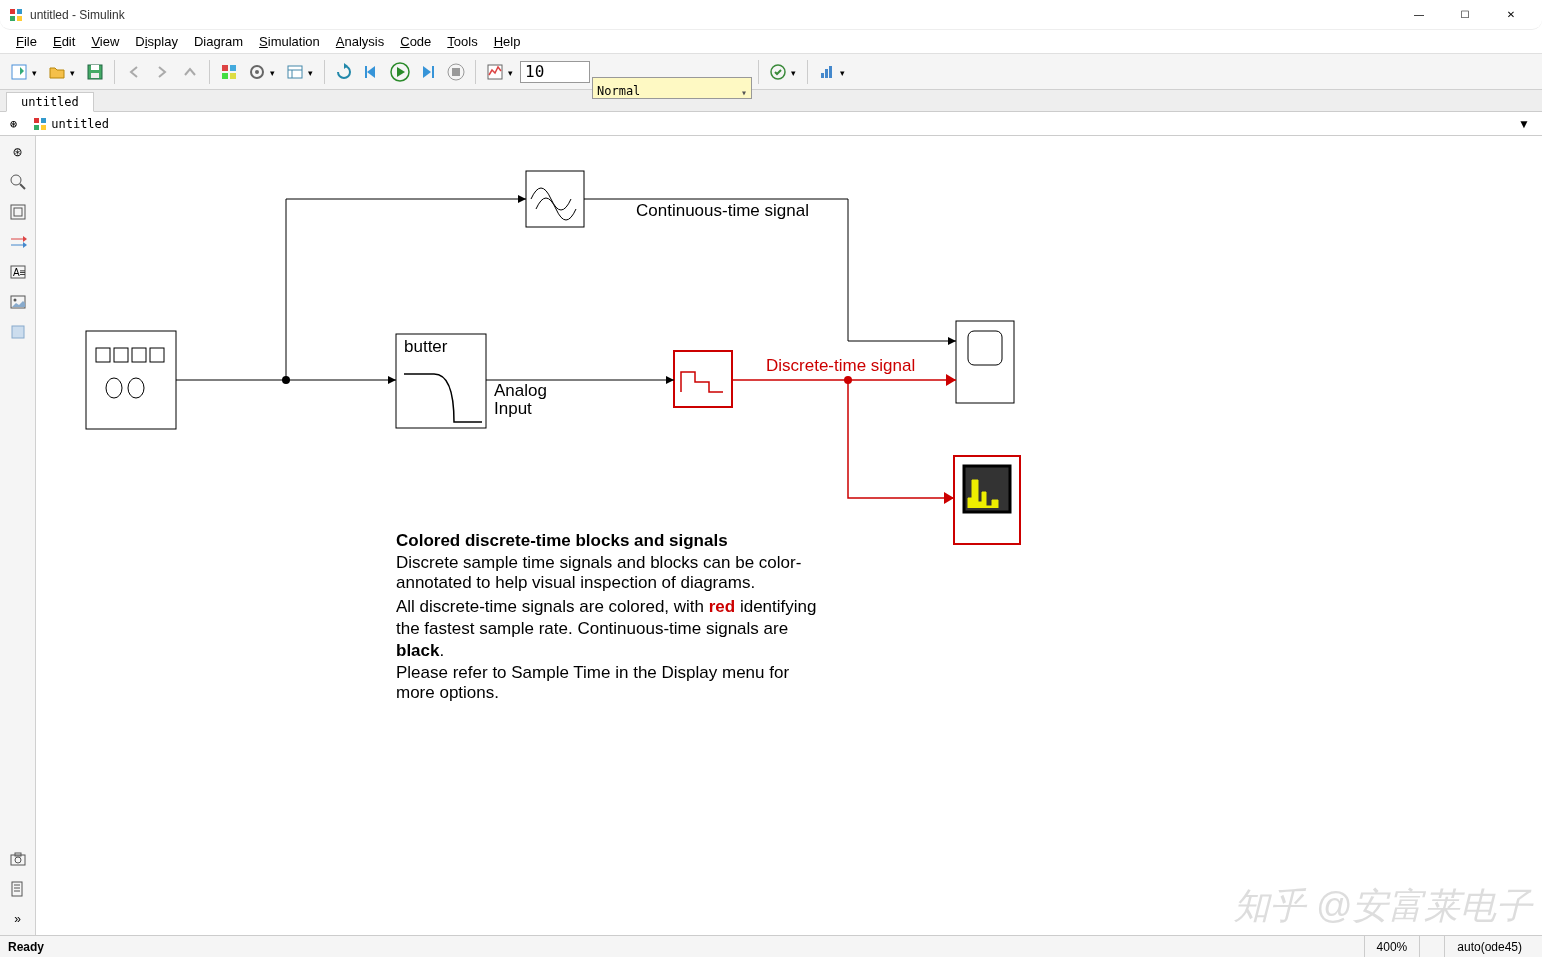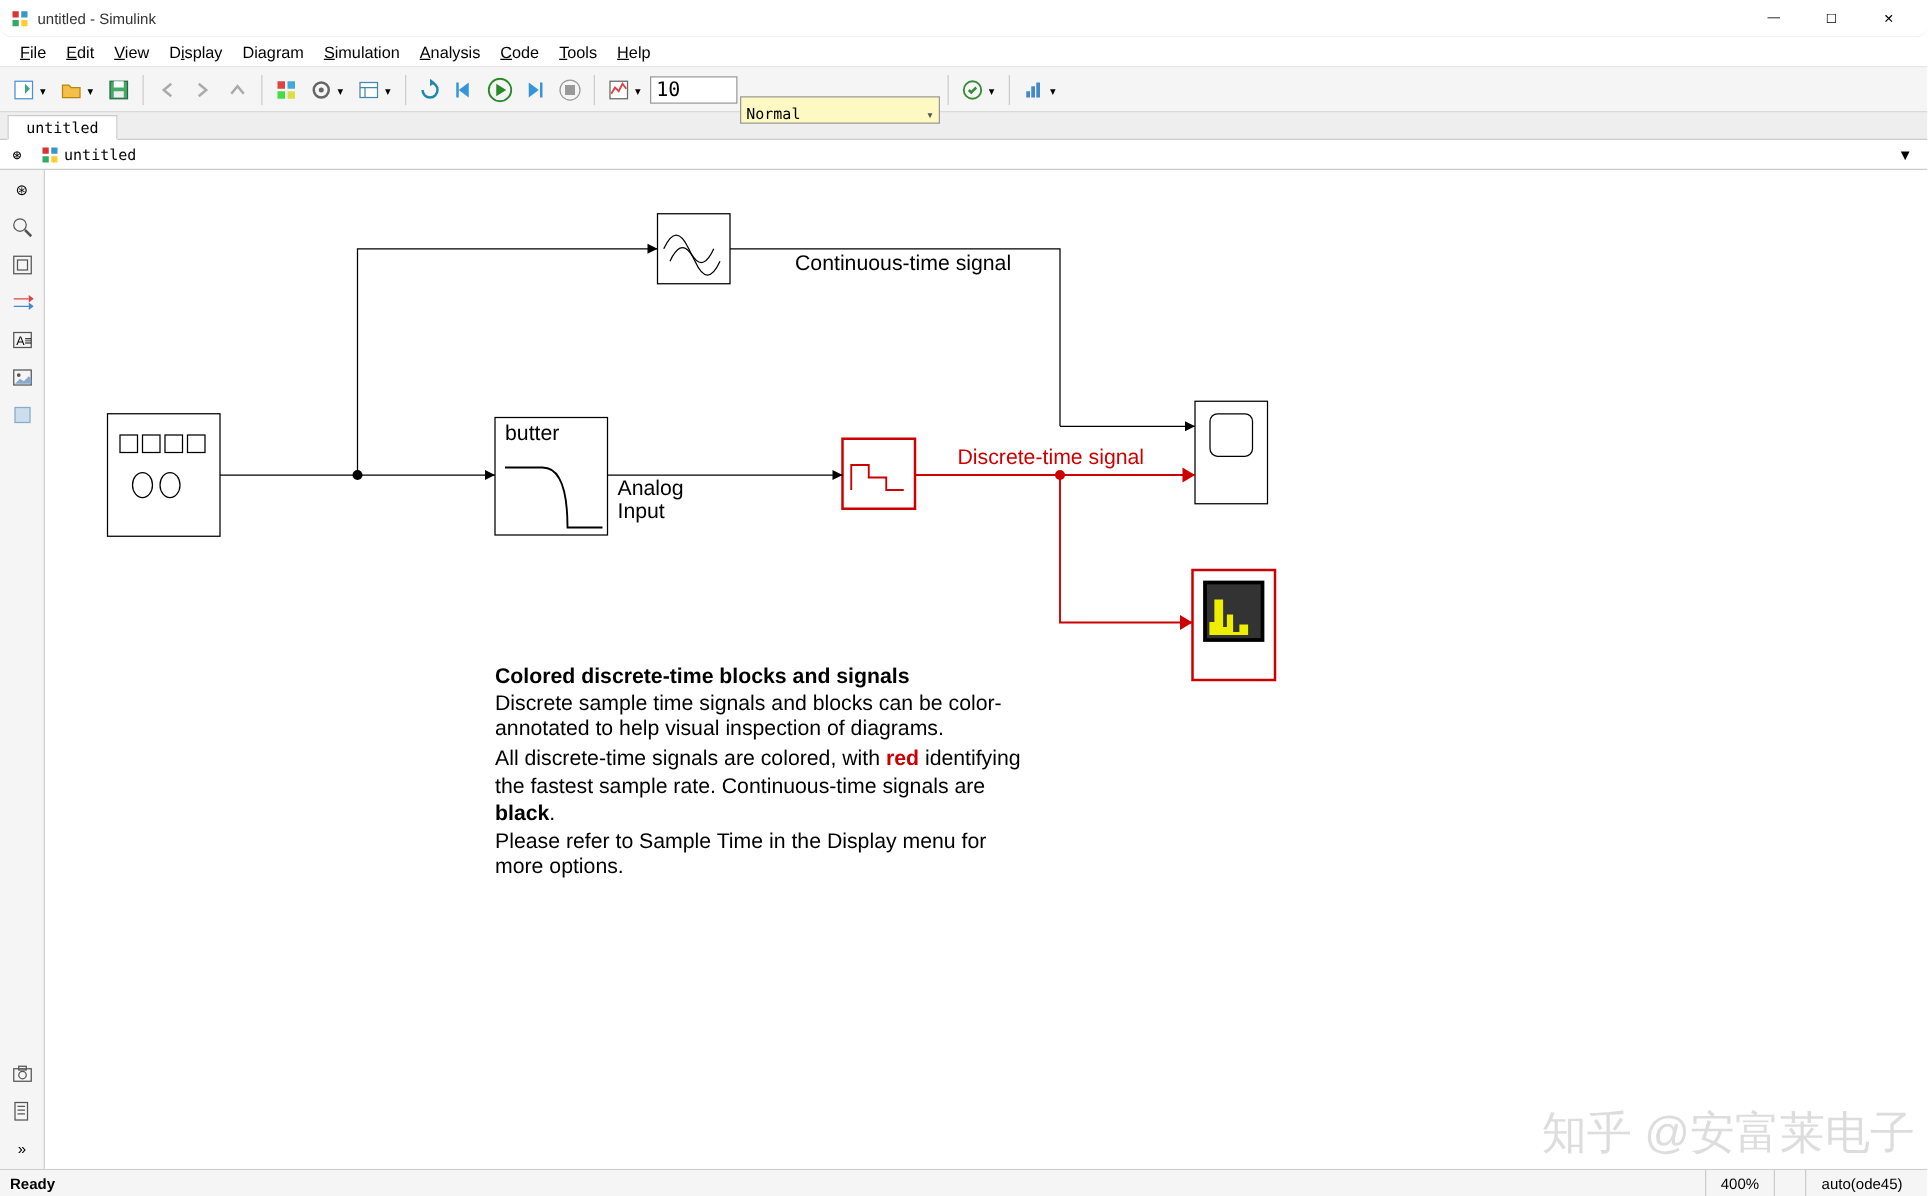--- a/index.html
+++ b/index.html
@@ -33,21 +33,21 @@
 .statusbar .seg { padding: 0 12px; border-left: 1px solid #ccc; height: 100%; display: flex; align-items: center; }
 .statusbar .seg:first-child { border-left: none; padding-left: 0; flex: 0 0 auto; font-weight: bold; }
 .statusbar .fill { flex: 1; }
 svg.diagram { position: absolute; left: 0; top: 0; }
 .block { fill: #fff; stroke: #000; stroke-width: 1; }
 .block-red { fill: #fff; stroke: #c00; stroke-width: 2; }
 .wire { fill: none; stroke: #000; stroke-width: 1; }
 .wire-red { fill: none; stroke: #c00; stroke-width: 1.5; }
 .annot { font-family: Arial, sans-serif; font-size: 17px; }
 .annot-bold { font-weight: bold; }
-.watermark { position: absolute; right: 10px; bottom: 26px; font-size: 36px; color: rgba(120,120,120,0.25); font-family: "Microsoft YaHei", sans-serif; pointer-events: none; }
+.watermark { position: absolute; right: 10px; bottom: 26px; font-size: 36px; color: rgba(120,120,120,0.25); font-family: "Microsoft YaHei", sans-serif; pointer-events: none; font-style: italic; }
 </style>
 </head>
 <body>
 
 <div class="titlebar">
   <span class="icon">
     <svg width="16" height="16">
         <rect x="2" y="2" width="5" height="5" fill="#d33"></rect>
         <rect x="9" y="2" width="5" height="5" fill="#39c"></rect>
         <rect x="2" y="9" width="5" height="5" fill="#3a6"></rect>

